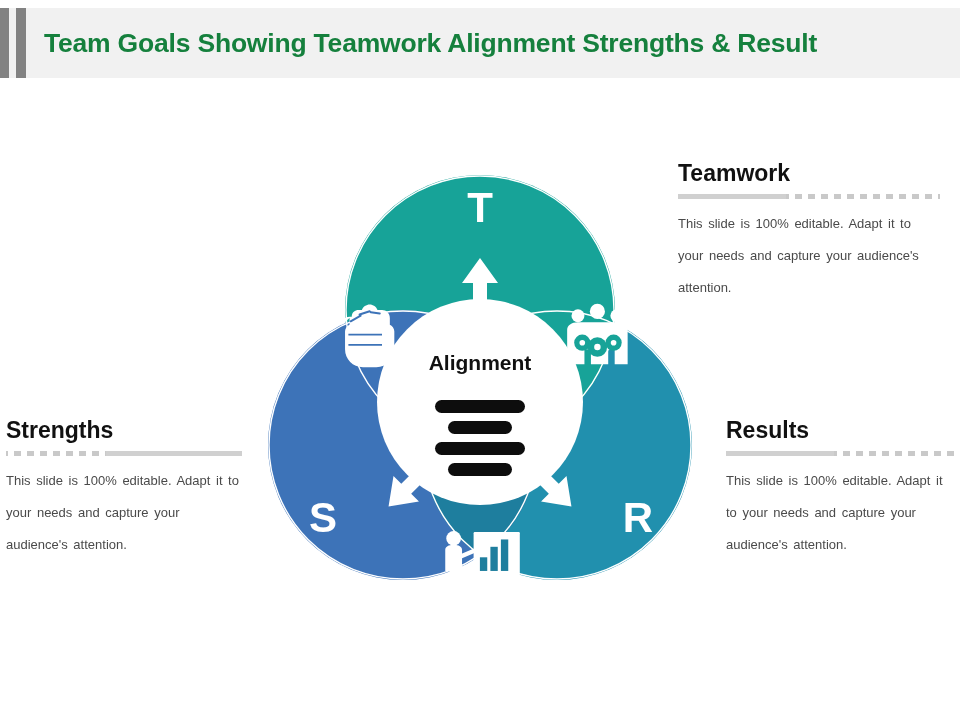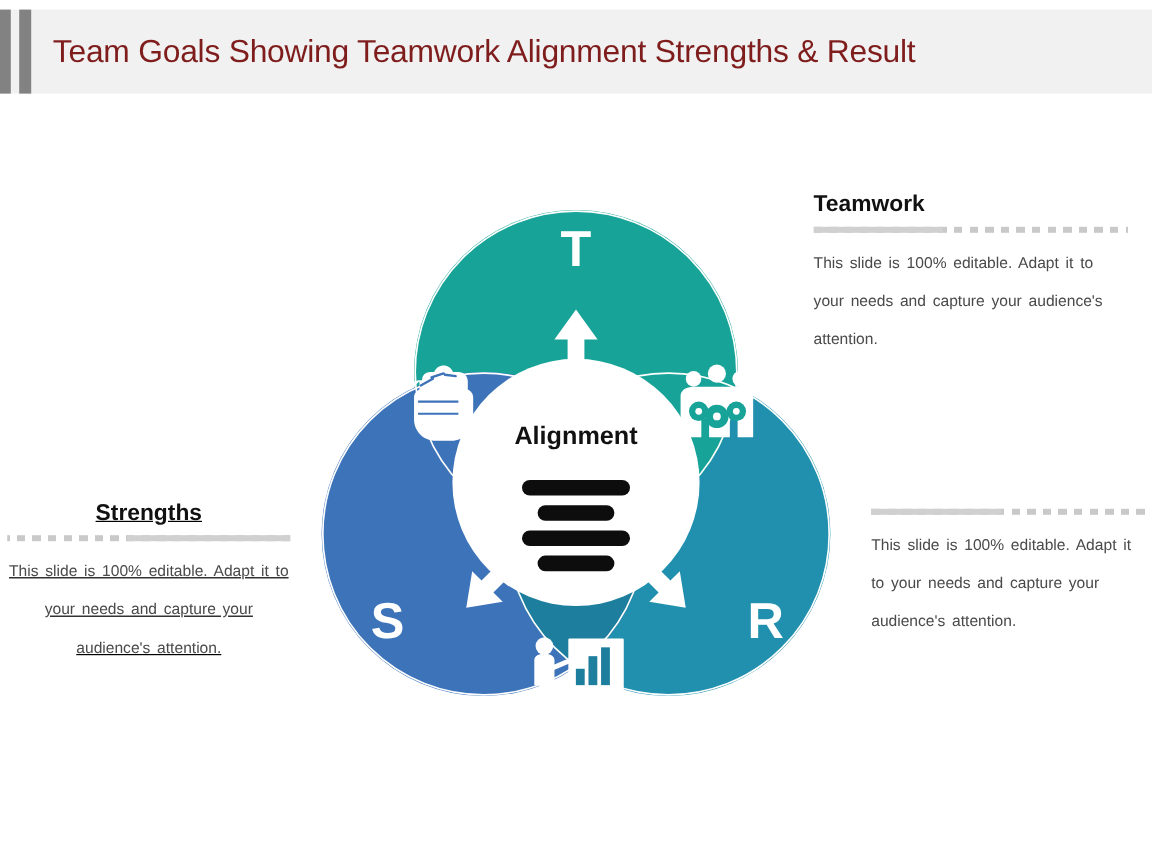--- a/index.html
+++ b/index.html
@@ -36,22 +36,22 @@
   }
   #hdr-bar-1 { left: 0px; }
   #hdr-bar-2 { left: 16px; width: 10px; }
   #header-title {
     position: absolute;
     left: 44px;
     top: 0;
     height: 70px;
     line-height: 70px;
     font-size: 26.5px;
-    font-weight: normal;
-    color: #7f1d1d;
+    font-weight: bold;
+    color: #15803d;
     letter-spacing: -0.2px;
     white-space: nowrap;
   }
 
   
   #venn-stage {
     position: absolute;
     left: 240px;
     top: 150px;
     width: 480px;
@@ -68,21 +68,21 @@
   .center-label {
     font-family: "Liberation Sans", sans-serif;
     font-weight: bold;
     font-size: 21px;
     fill: #111111;
   }
 
   
   .callout { position: absolute; }
   .callout-title {
-    font-size: 19px;
+    font-size: 23px;
     font-weight: bold;
     color: #111111;
     white-space: nowrap;
   }
   .callout-rule {
     height: 5px;
     margin-top: 7px;
     margin-bottom: 9px;
   }
   .rule-right {
@@ -113,22 +113,21 @@
   }
   #callout-results {
     left: 726px;
     top: 417px;
     width: 230px;
   }
   #callout-strengths {
     left: 6px;
     top: 417px;
     width: 236px;
-    text-align: center;
-    text-decoration: underline;
+    text-align: left;
   }
   #callout-strengths .callout-body { word-spacing: 2px; }
 </style>
 </head>
 <body>
 
 <div id="slide">
 
   <div id="header">
     <div class="hdr-bar" id="hdr-bar-1"></div>
@@ -237,17 +236,18 @@
     <div class="callout-body">This slide is 100% editable. Adapt it to your needs and capture your audience's attention.</div>
   </div>
 
   <div class="callout" id="callout-strengths">
     <div class="callout-title">Strengths</div>
     <div class="callout-rule rule-left"></div>
     <div class="callout-body">This slide is 100% editable. Adapt it to your needs and capture your audience's attention.</div>
   </div>
 
   <div class="callout" id="callout-results">
+    <div class="callout-title">Results</div>
     <div class="callout-rule rule-right"></div>
     <div class="callout-body">This slide is 100% editable. Adapt it to your needs and capture your audience's attention.</div>
   </div>
 
 </div>
 
 </body></html>

